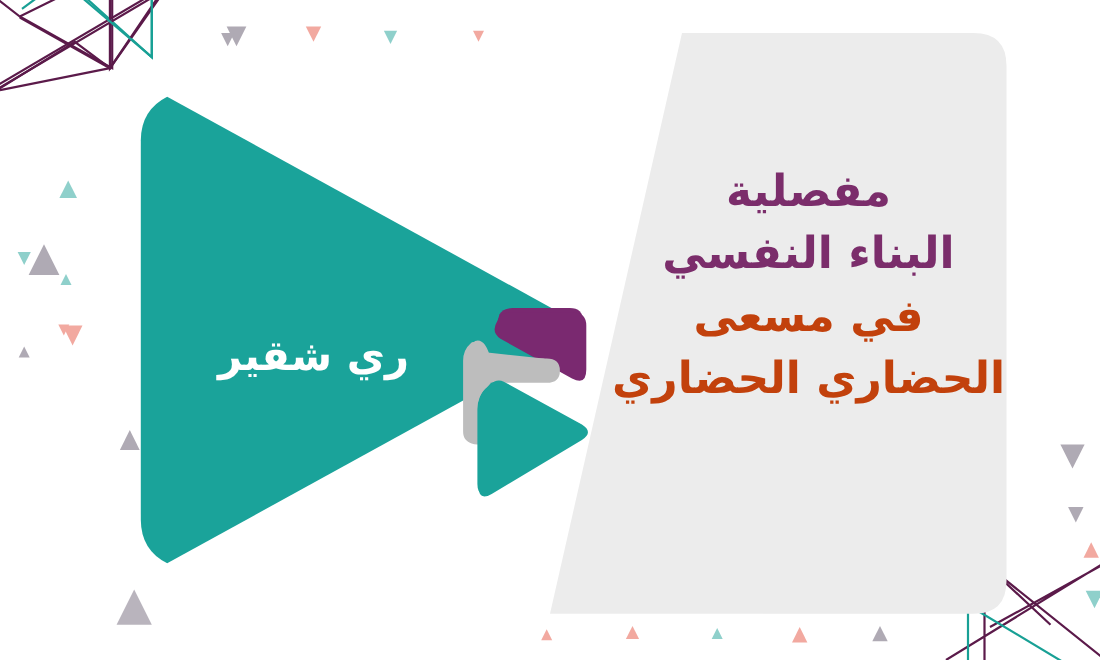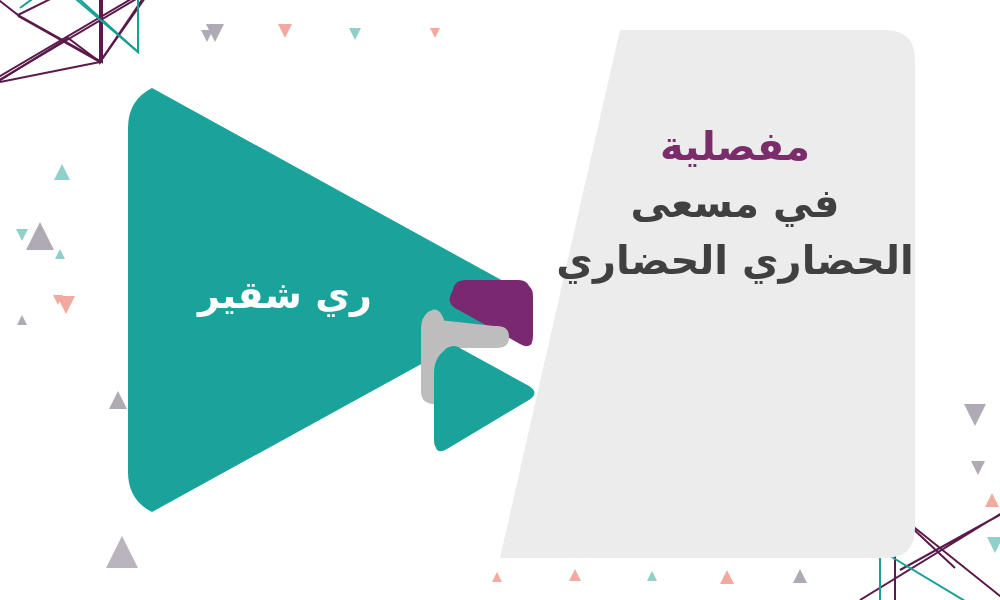--- a/index.html
+++ b/index.html
@@ -25,20 +25,21 @@
     width: 1000px;
     height: 600px;
   }
   #deco-layer { z-index: 1; }
   #shape-layer { z-index: 2; }
   #logo-layer { z-index: 4; }
 
   .text-layer {
     position: absolute;
     z-index: 3;
+    margin-top: 28px;
   }
 
   
   #author-block {
     left: 140px;
     top: 272px;
     width: 290px;
     text-align: center;
   }
   #author-name {
@@ -62,21 +63,21 @@
   }
   .title-line {
     font-family: "DejaVu Sans", sans-serif;
     font-weight: bold;
     font-size: 40px;
     line-height: 1.42;
     direction: rtl;
     white-space: nowrap;
   }
   .title-line.accent-purple { color: #7B2D6B; }
-  .title-line.accent-teal   { color: #404040; }
+  .title-line.accent-teal   { color: #c2410c; }
 </style>
 </head>
 <body>
 
 <div id="canvas">
 
   <svg id="deco-layer" class="layer" viewBox="0 0 1000 600">
 
     <g fill="none" stroke-width="2">
       <polyline stroke="#5B1A4A" points="-40,-30 18,15 105,-28"></polyline>
@@ -161,17 +162,18 @@
                L 529,400 Q 540,393 529,386 L 458,347 Q 451,344 446,350 Z"></path>
     </g>
   </svg>
 
   <div id="author-block" class="text-layer">
     <div id="author-name">ري شقير</div>
   </div>
 
   <div id="title-block" class="text-layer">
     <div class="title-line accent-purple">مفصلية</div>
+    <div class="title-line accent-purple">البناء النفسي</div>
     <div class="title-line accent-teal">في مسعى</div>
     <div class="title-line accent-teal">الحضاري الحضاري</div>
   </div>
 
 </div>
 
 </body></html>

